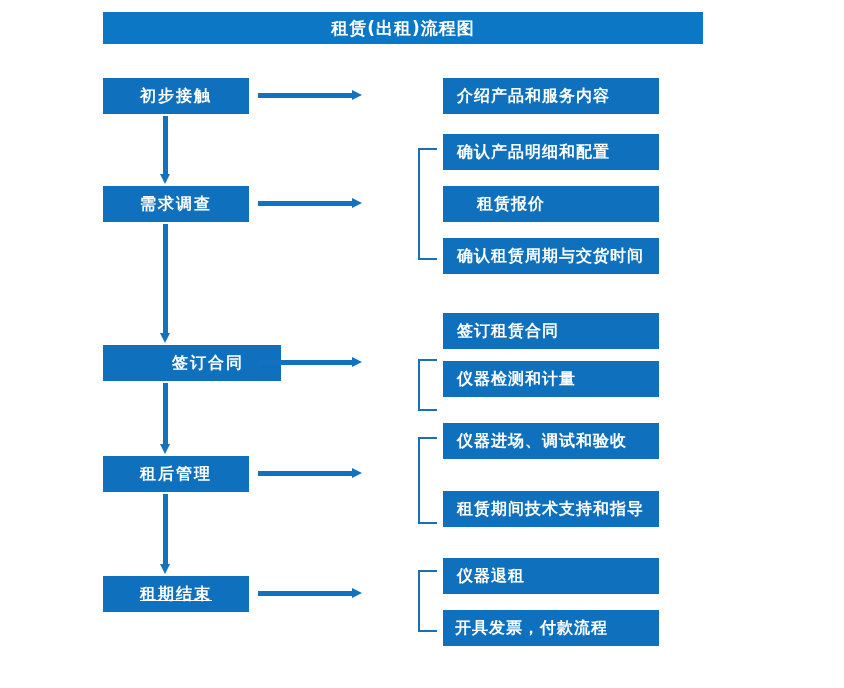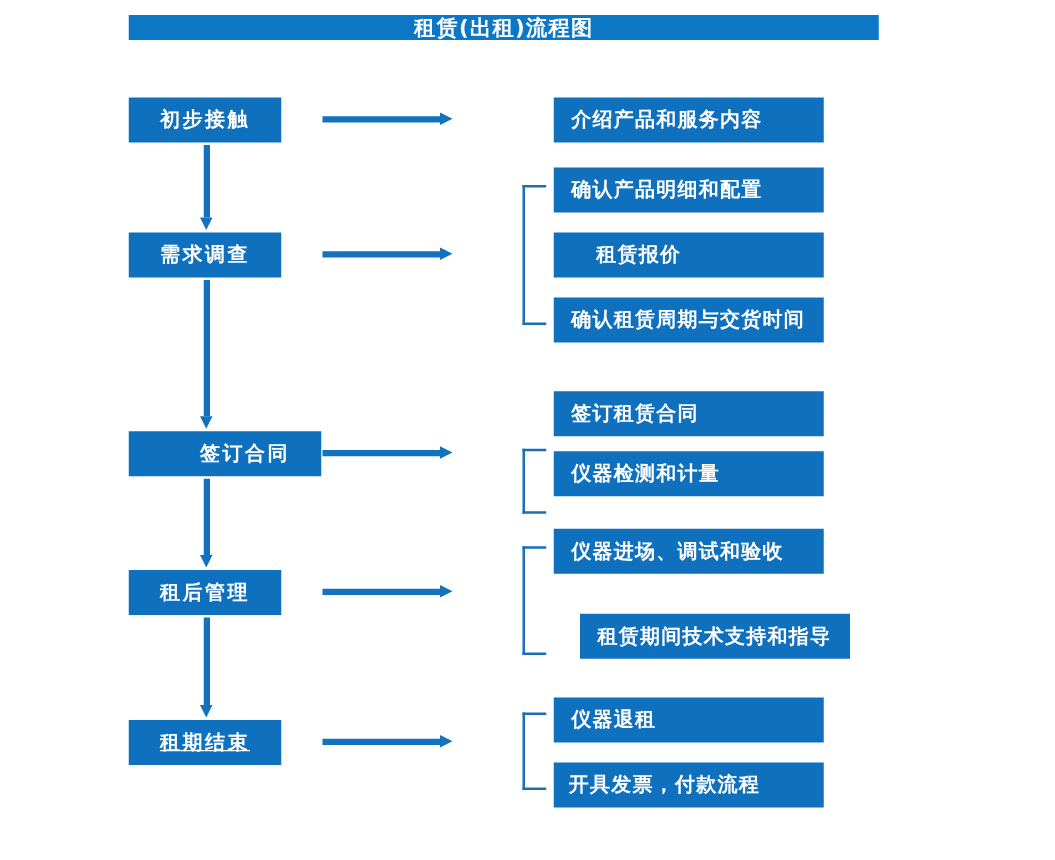--- a/index.html
+++ b/index.html
@@ -17,21 +17,21 @@
     background: #ffffff;
     overflow: hidden;
   }
 
   
   .title-bar {
     position: absolute;
     left: 103px;
     top: 12px;
     width: 600px;
-    height: 20px;
+    height: 32px;
     background: #0C77C4;
     color: #ffffff;
     font-size: 17px;
     font-weight: bold;
     display: flex;
     align-items: center;
     justify-content: center;
     letter-spacing: 1px;
   }
 
@@ -42,21 +42,21 @@
     background: #0F70BD;
     color: #ffffff;
     font-size: 16px;
     font-weight: bold;
     display: flex;
     align-items: center;
     letter-spacing: 2px;
   }
   .stage-box.left {
     left: 103px;
-    width: 122px;
+    width: 146px;
     justify-content: center;
   }
   .stage-box.right {
     left: 443px;
     width: 216px;
     justify-content: flex-start;
     padding-left: 14px;
     box-sizing: border-box;
     letter-spacing: 1px;
   }
@@ -192,19 +192,19 @@
   <div class="stage-box right" style="top:186px;padding-left:34px;">租赁报价</div>
 
   <div class="stage-box right" style="top:238px;">确认租赁周期与交货时间</div>
 
   <div class="stage-box right" style="top:313px;">签订租赁合同</div>
 
   <div class="stage-box right" style="top:361px;">仪器检测和计量</div>
 
   <div class="stage-box right" style="top:423px;">仪器进场、调试和验收</div>
 
-  <div class="stage-box right" style="top:491px;margin-left:21px;">租赁期间技术支持和指导</div>
+  <div class="stage-box right" style="top:491px;">租赁期间技术支持和指导</div>
 
   <div class="stage-box right" style="top:558px;">仪器退租</div>
 
   <div class="stage-box right" style="top:610px;padding-left:12px;">开具发票，付款流程</div>
 
 </div>
 
 </body></html>

